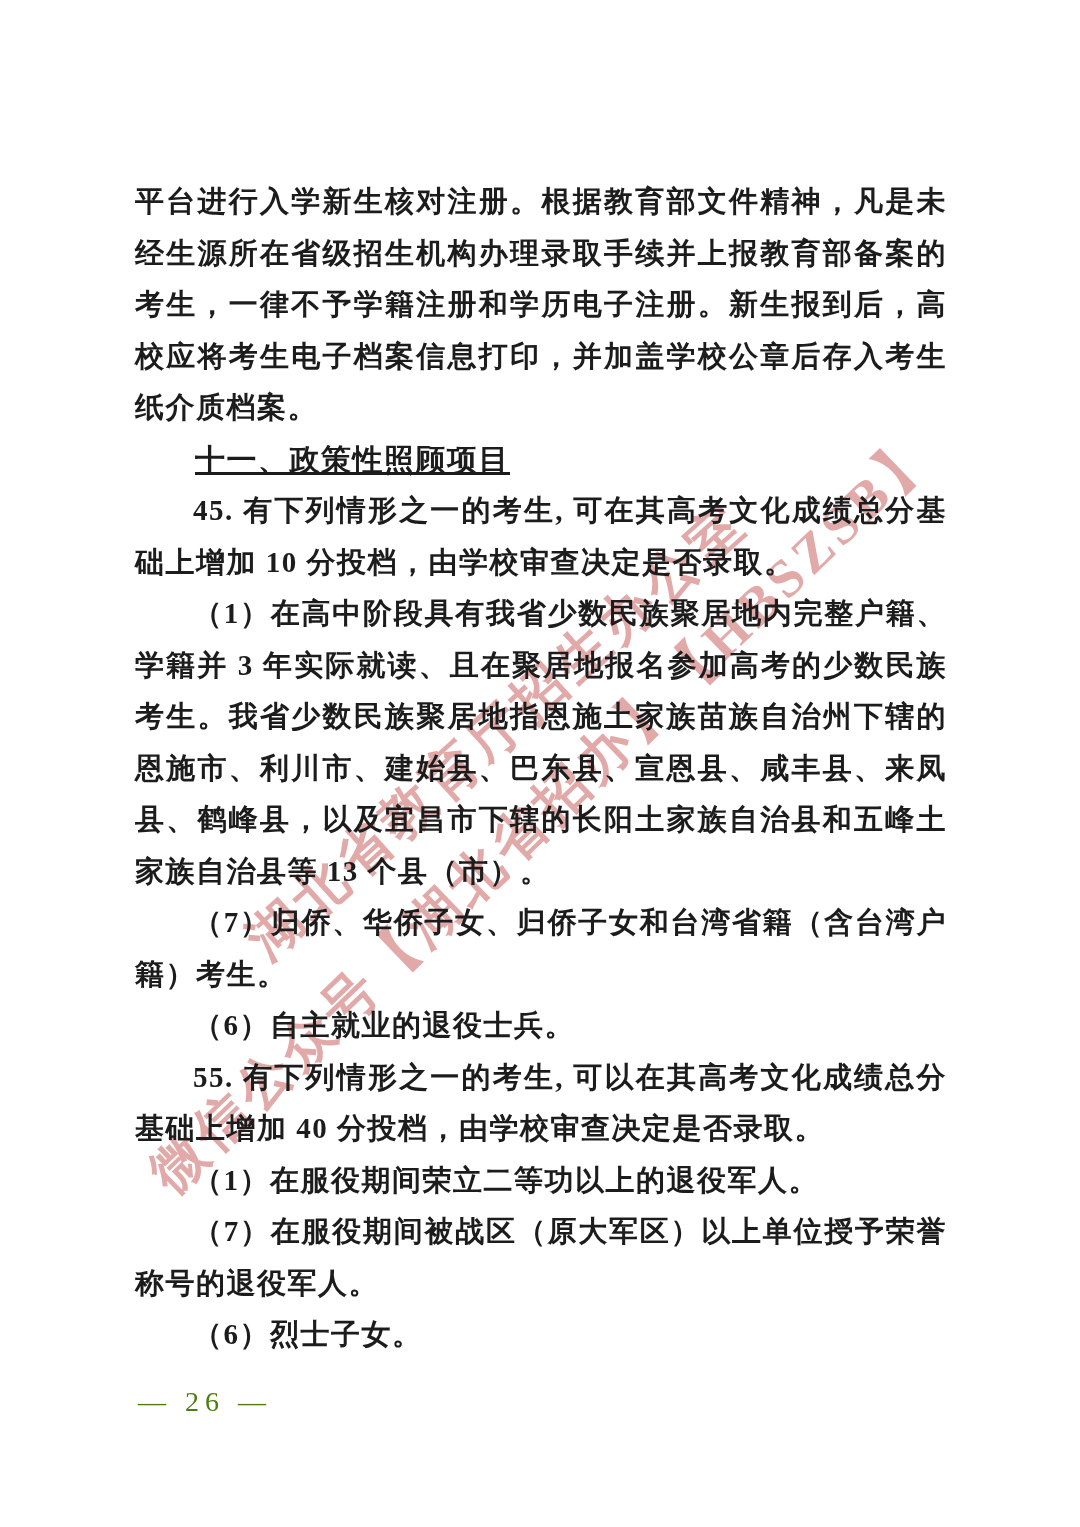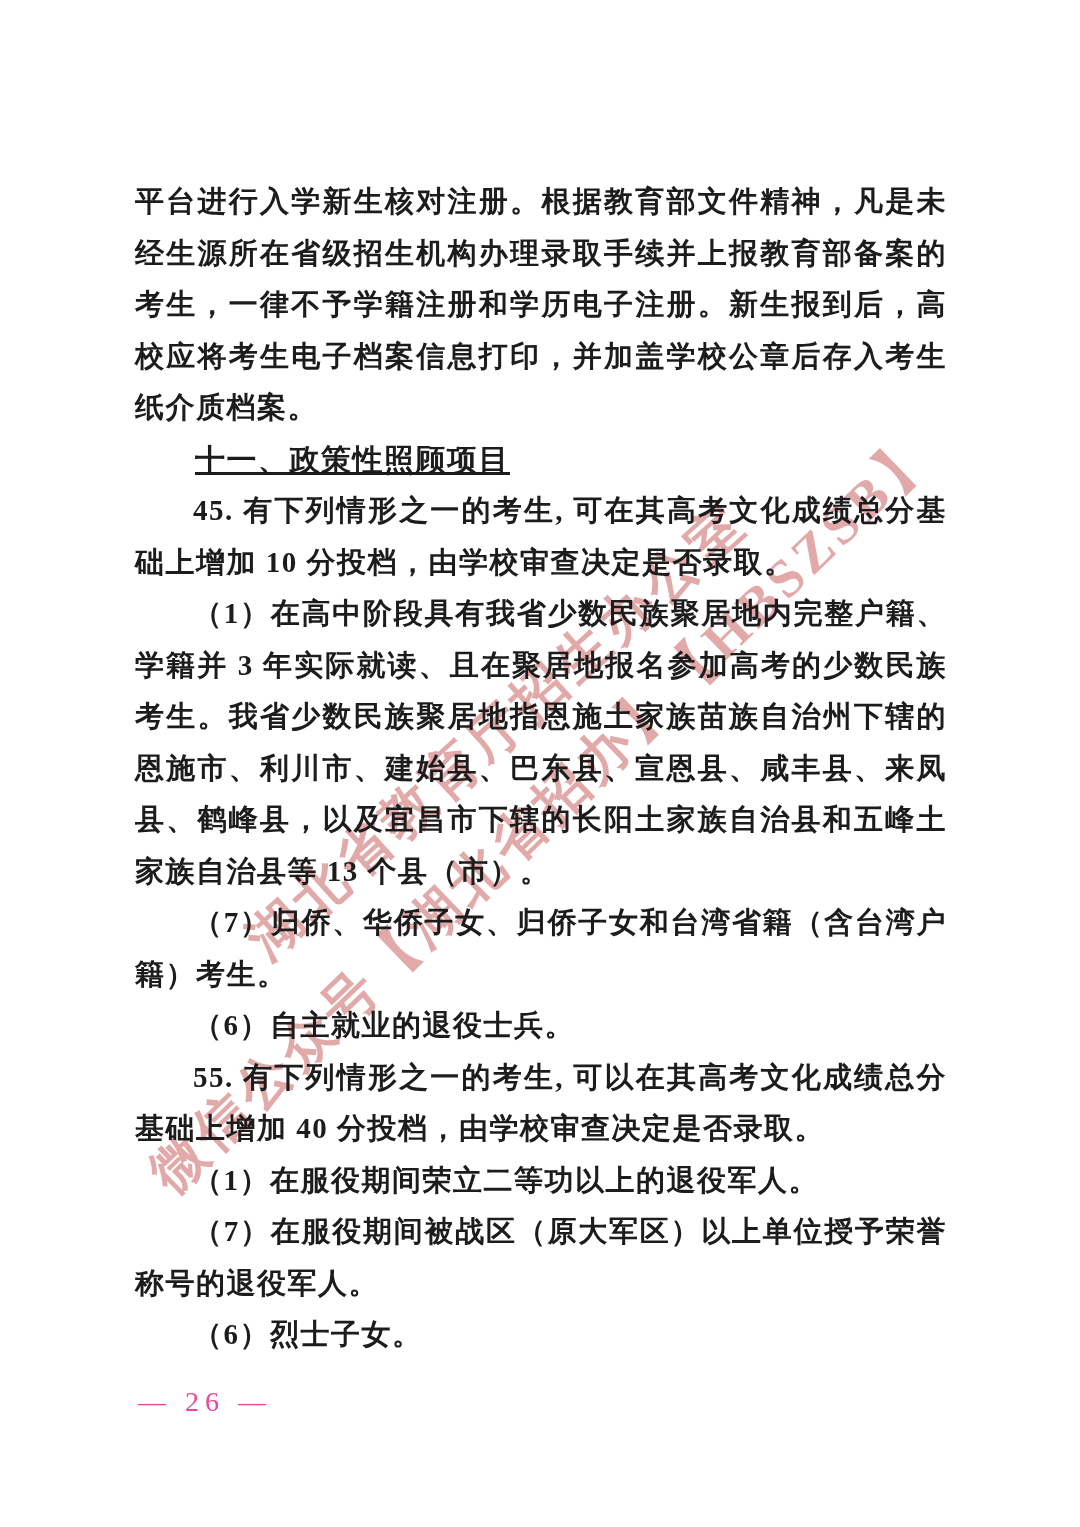--- a/index.html
+++ b/index.html
@@ -59,21 +59,21 @@
     letter-spacing:5px;
     transform:rotate(-44deg);
   }
   .content{ z-index:1; }
   .footer{
     position:absolute;
     left:138px;
     top:1386px;
     font-size:28px;
     letter-spacing:6px;
-    color:#ec4899;
+    color:#4d7c0f;
     z-index:1;
   }
 </style>
 </head>
 <body>
 
 <div class="page">
 
   <div class="watermark wm1">湖北省教育厅招生办公室</div>
 

